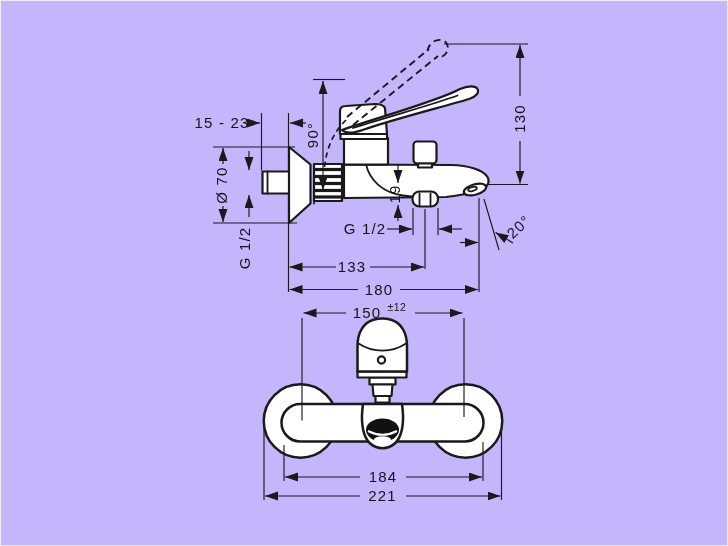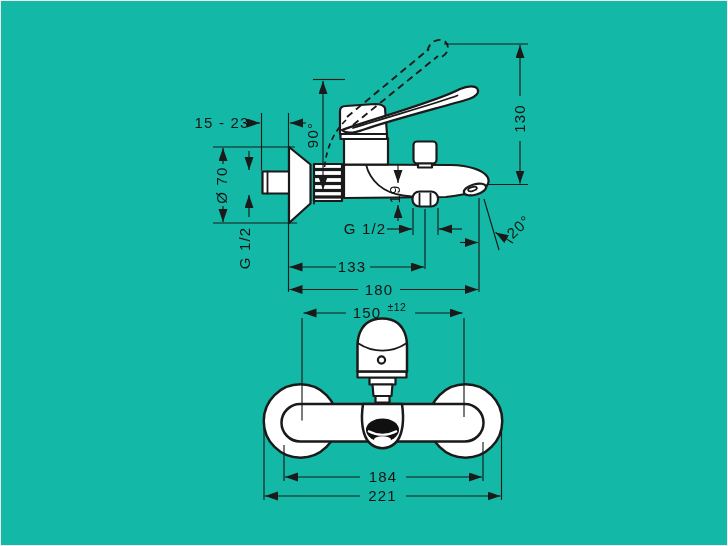--- a/index.html
+++ b/index.html
@@ -1,17 +1,17 @@
 <!DOCTYPE html>
 <html><head>
 <meta charset="utf-8">
 <style>
   html,body{margin:0;padding:0;background:#ffffff;}
   .canvas{
-    position:relative;width:728px;height:546px;background:#14b8a6;
+    position:relative;width:728px;height:546px;background:#c4b5fd;
     border:1px solid #ededed;box-sizing:border-box;overflow:hidden;
     font-family:"Liberation Sans", sans-serif;
   }
   svg{display:block;}
   
   .ol{fill:#ffffff;stroke:#1a1a1a;stroke-width:2.2;stroke-linejoin:round;stroke-linecap:round;}
   .ol25{stroke-width:2.5;}
   .inr{fill:none;stroke:#1a1a1a;stroke-width:1.8;stroke-linecap:round;}
   .rib{fill:none;stroke:#1a1a1a;stroke-width:3.2;}
   

